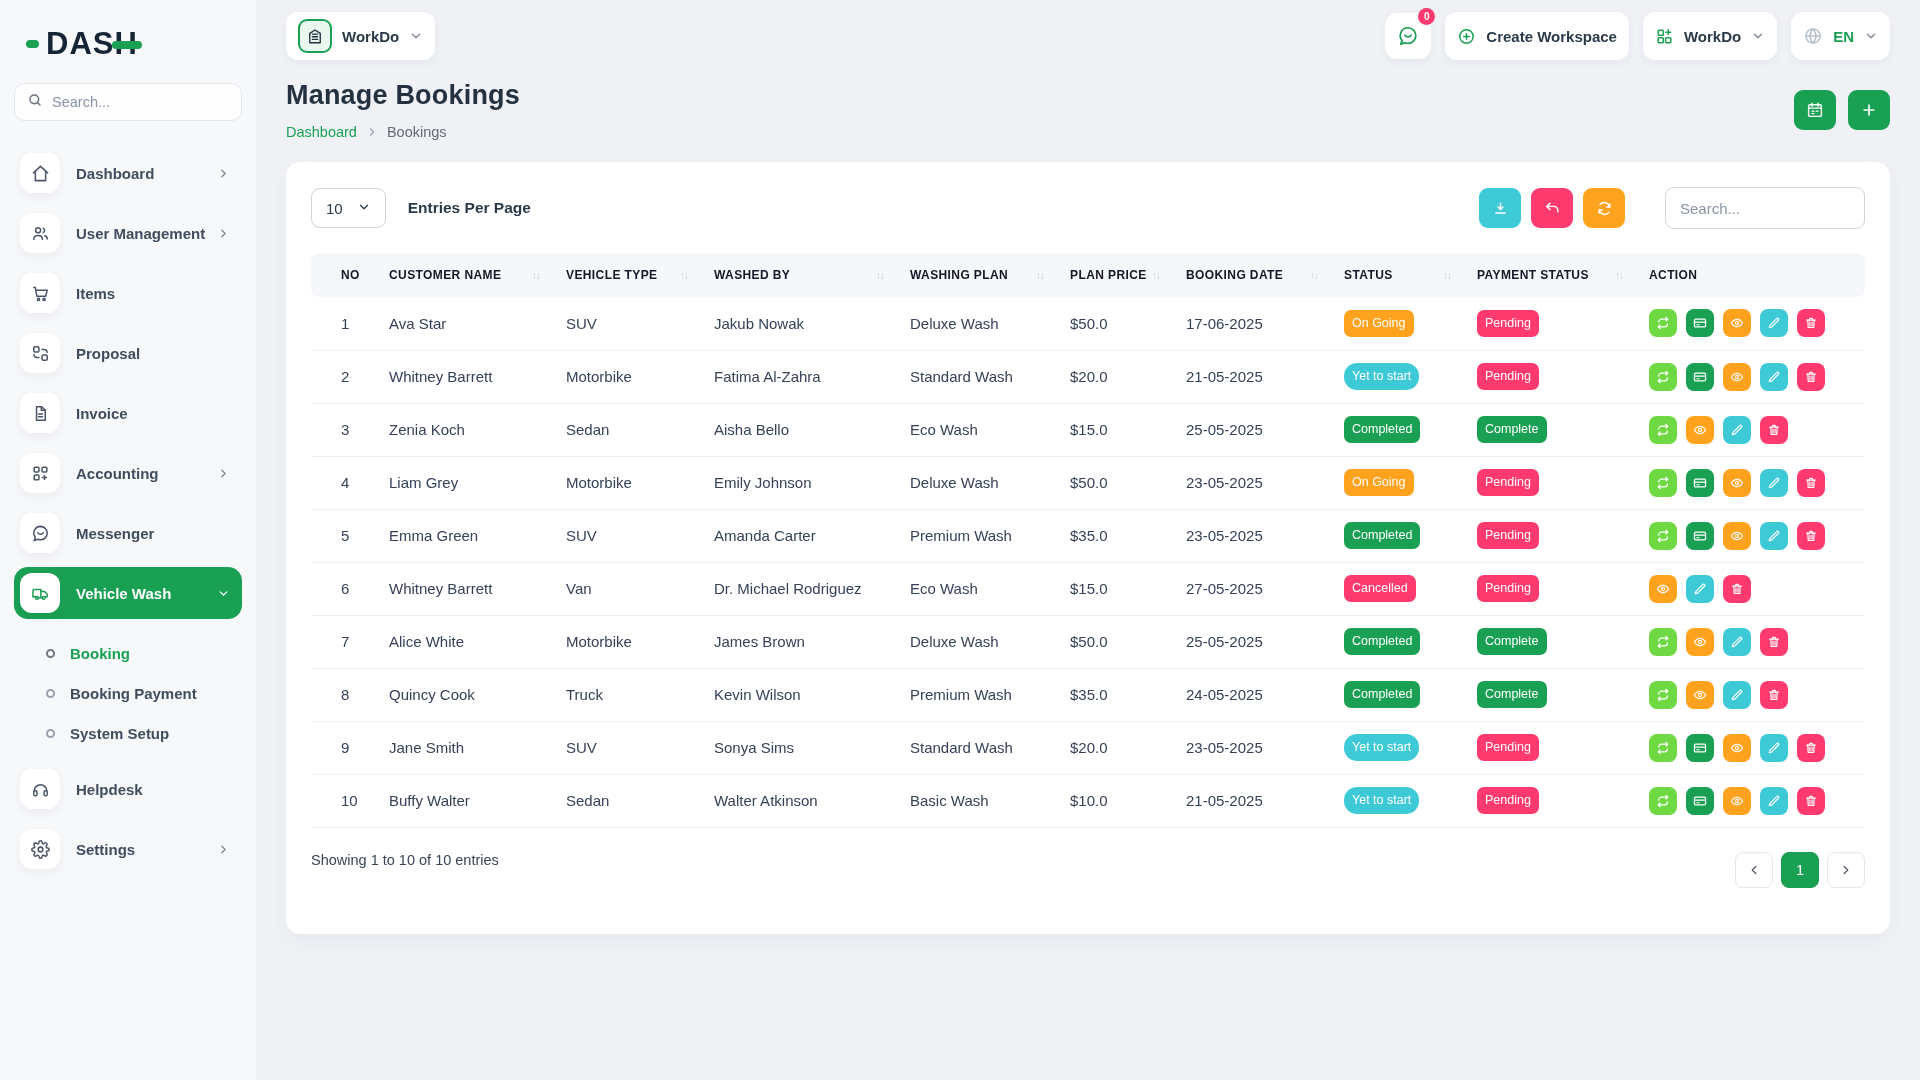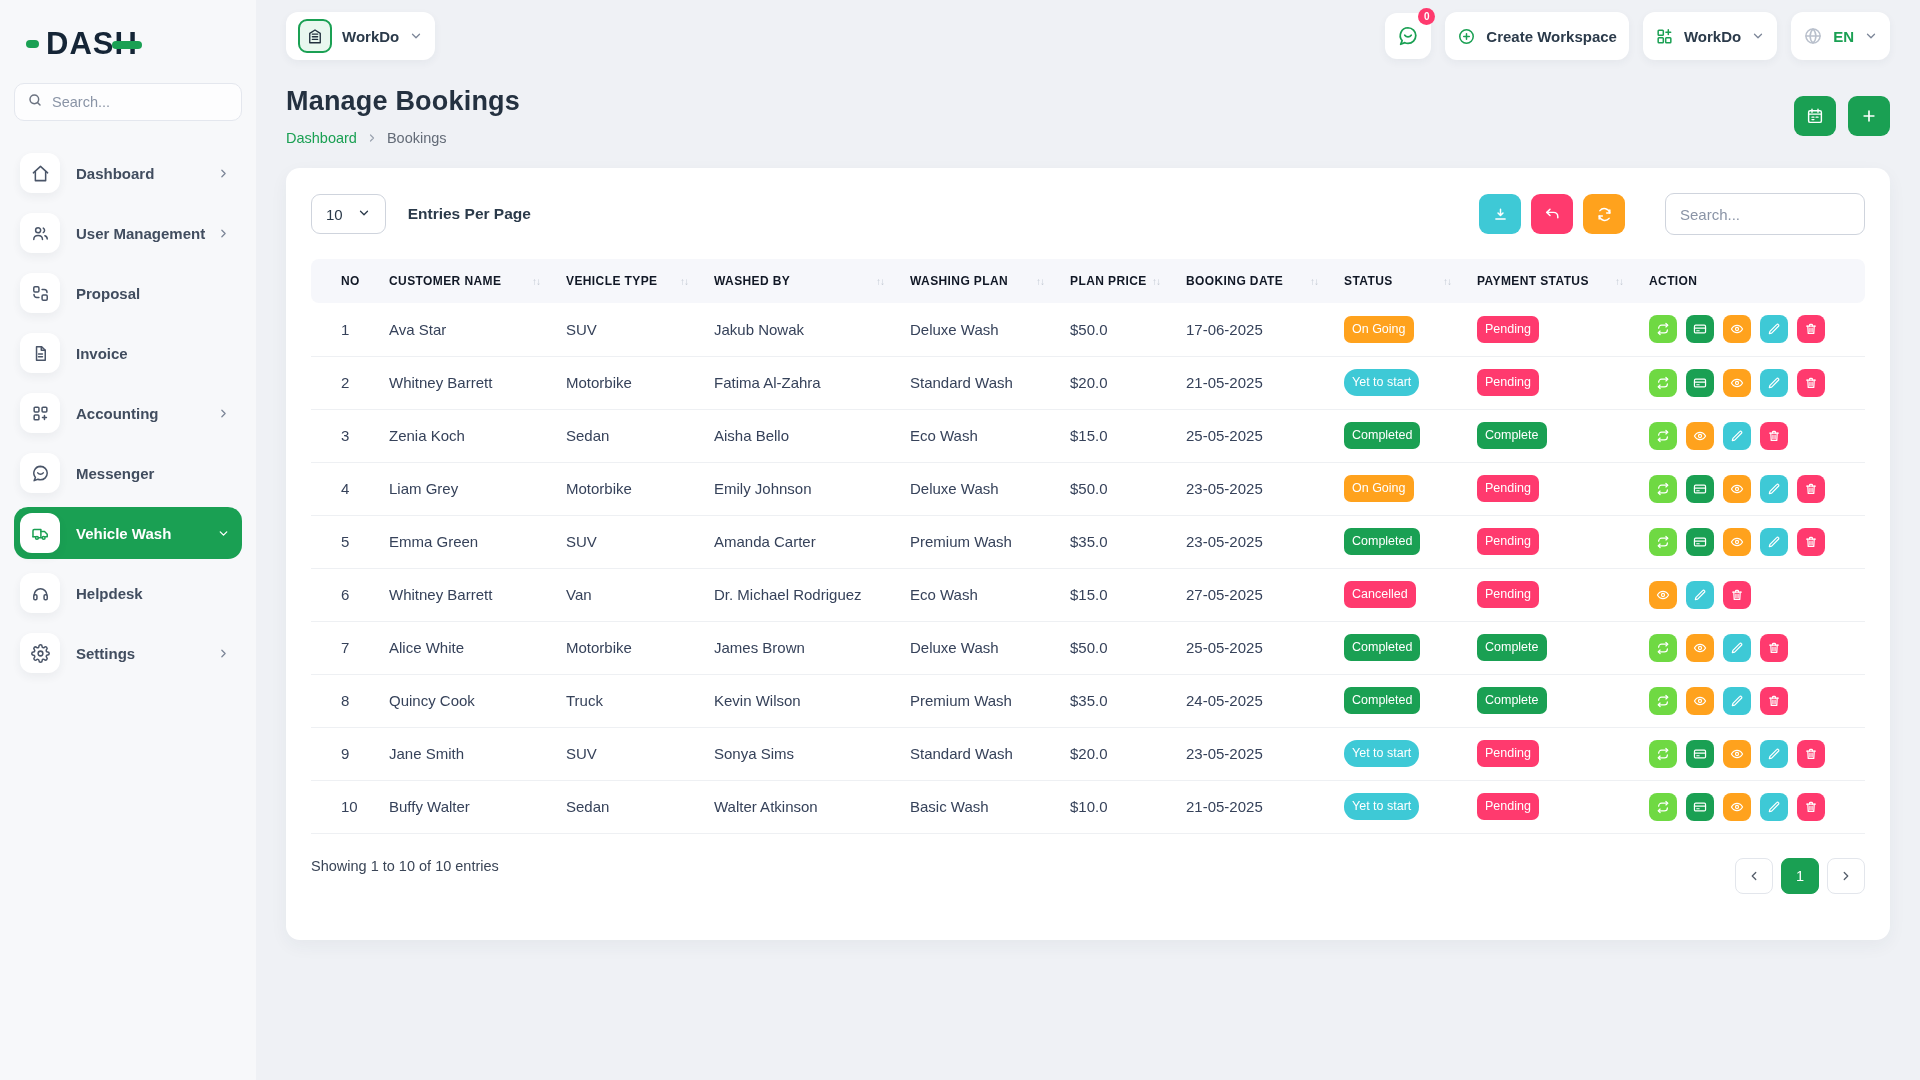--- a/index.html
+++ b/index.html
@@ -81,21 +81,21 @@
   .notif-badge {
     position:absolute; top:-5px; right:-4px; min-width:17px; height:17px; border-radius:9px;
     background:var(--danger); color:#fff; font-size:10px; font-weight:700;
     display:flex; align-items:center; justify-content:center; padding:0 4px;
   }
   .chip .chev { color:#7c8698; display:flex; }
   .green-ic { color:var(--green); display:flex; }
   .gray-ic { color:#b9c0cc; display:flex; }
   .lang-label { font-size:15px; font-weight:700; color:var(--green); }
 
-  .page-head { display:flex; justify-content:space-between; align-items:center; margin-top:14px; }
+  .page-head { display:flex; justify-content:space-between; align-items:center; margin-top:8px; }
   .page-title { font-size:27px; font-weight:700; color:#243140; letter-spacing:.2px; }
   .breadcrumb { display:flex; align-items:center; gap:9px; margin-top:13px; font-size:14.5px; }
   .crumb-link { color:var(--green); cursor:pointer; }
   .crumb-sep { color:#9aa2af; display:flex; }
   .crumb-current { color:#636b77; }
   .head-actions { display:flex; gap:12px; }
   .sq-btn {
     width:42px; height:40px; border-radius:9px; border:none; cursor:pointer;
     display:flex; align-items:center; justify-content:center; color:#fff;
   }
@@ -217,20 +217,30 @@
           <span class="nav-label">User Management</span>
           <span class="nav-chevron">
             <svg width="13" height="13" viewBox="0 0 24 24" fill="none" stroke="currentColor" stroke-width="2.4" stroke-linecap="round" stroke-linejoin="round">
               <path d="m9 6 6 6-6 6"></path>
             </svg>
           </span>
         </div>
         <div class="nav-item">
           <span class="nav-icon">
             <svg width="19" height="19" viewBox="0 0 24 24" fill="none" stroke="currentColor" stroke-width="1.9" stroke-linecap="round" stroke-linejoin="round">
+              <circle cx="9.5" cy="19.5" r="1.4"></circle>
+              <circle cx="16.5" cy="19.5" r="1.4"></circle>
+              <path d="M3.5 4.5h2l2 11h11l2-7.5H6"></path>
+            </svg>
+          </span>
+          <span class="nav-label">Items</span>
+        </div>
+        <div class="nav-item">
+          <span class="nav-icon">
+            <svg width="19" height="19" viewBox="0 0 24 24" fill="none" stroke="currentColor" stroke-width="1.9" stroke-linecap="round" stroke-linejoin="round">
               <rect x="3.5" y="3.5" width="6.5" height="6.5" rx="1.5"></rect>
               <rect x="14" y="14" width="6.5" height="6.5" rx="1.5"></rect>
               <path d="M14 6.8h2.7a3.5 3.5 0 0 1 3.5 3.5v.5"></path>
               <path d="M10 17.2H7.3a3.5 3.5 0 0 1-3.5-3.5v-.5"></path>
             </svg>
           </span>
           <span class="nav-label">Proposal</span>
         </div>
         <div class="nav-item">
           <span class="nav-icon">
@@ -276,20 +286,34 @@
               <circle cx="16" cy="17.5" r="1.8"></circle>
               <path d="M9.3 17.5h4.9M2.5 16h3.2"></path>
             </svg>
           </span>
           <span class="nav-label">Vehicle Wash</span>
           <span class="nav-chevron">
             <svg width="13" height="13" viewBox="0 0 24 24" fill="none" stroke="currentColor" stroke-width="2.4" stroke-linecap="round" stroke-linejoin="round">
               <path d="m6 9 6 6 6-6"></path>
             </svg>
           </span>
+        </div>
+        <div class="sub-list">
+          <div class="sub-item active">
+            <span class="sub-bullet"></span>
+            <span class="sub-label">Booking</span>
+          </div>
+          <div class="sub-item">
+            <span class="sub-bullet"></span>
+            <span class="sub-label">Booking Payment</span>
+          </div>
+          <div class="sub-item">
+            <span class="sub-bullet"></span>
+            <span class="sub-label">System Setup</span>
+          </div>
         </div>
         <div class="nav-item">
           <span class="nav-icon">
             <svg width="19" height="19" viewBox="0 0 24 24" fill="none" stroke="currentColor" stroke-width="1.9" stroke-linecap="round" stroke-linejoin="round">
               <path d="M4 14a8 8 0 0 1 16 0"></path>
               <rect x="3.5" y="13.5" width="4" height="6.5" rx="1.6"></rect>
               <rect x="16.5" y="13.5" width="4" height="6.5" rx="1.6"></rect>
             </svg>
           </span>
           <span class="nav-label">Helpdesk</span>

